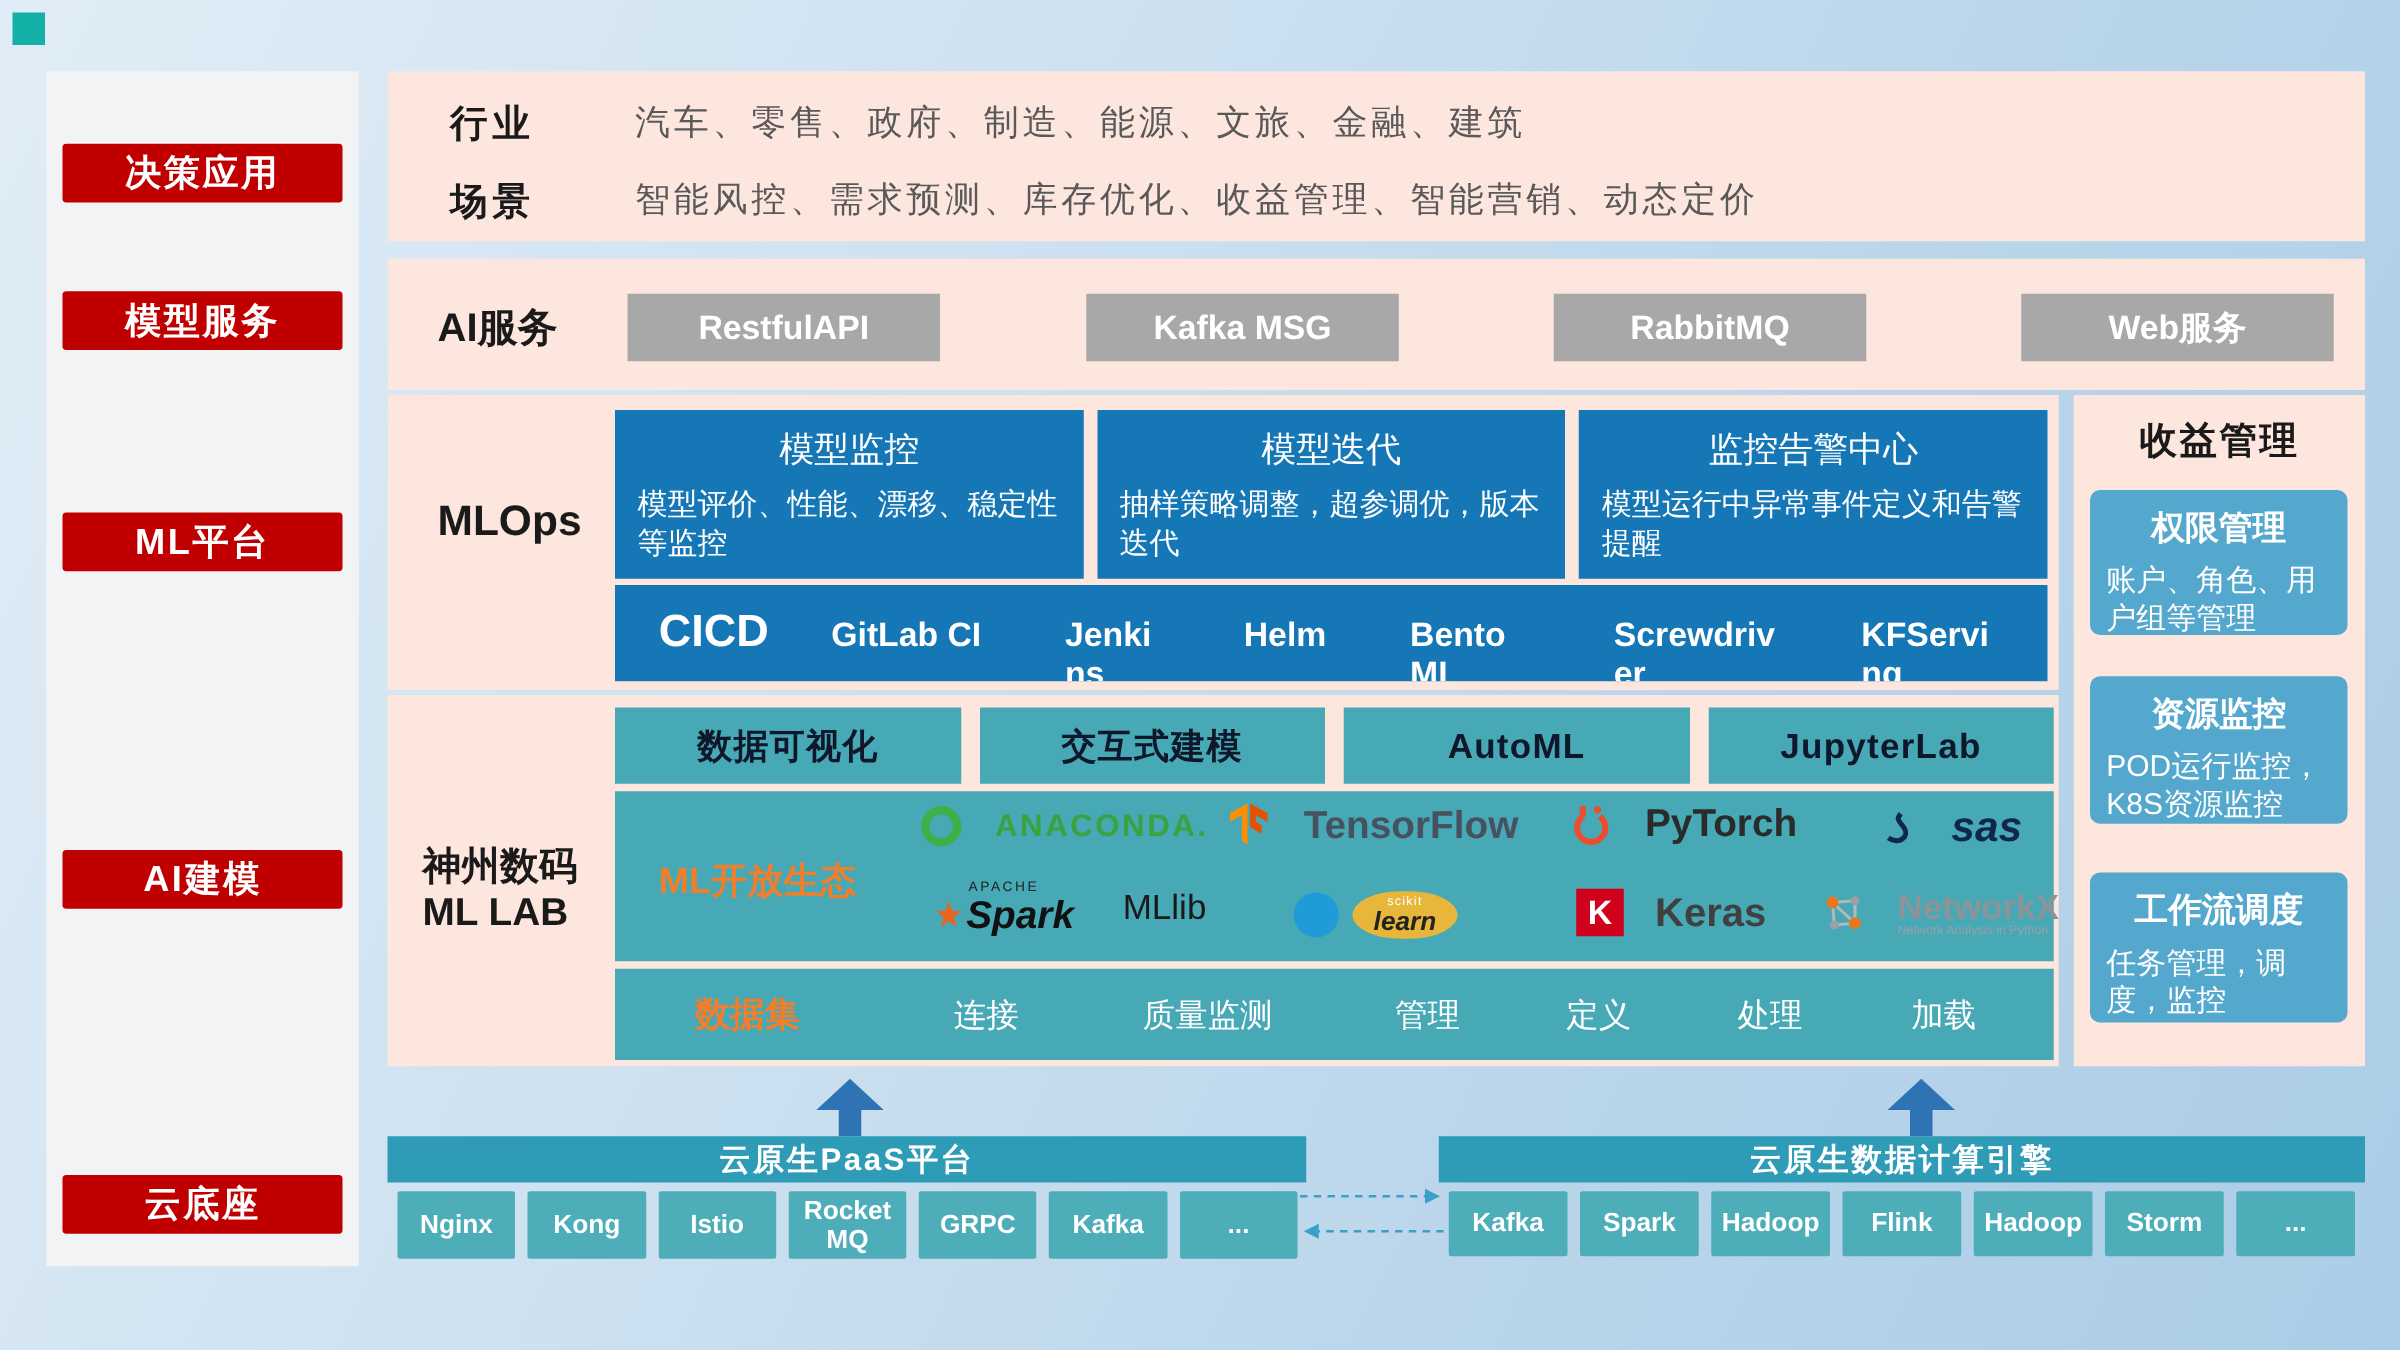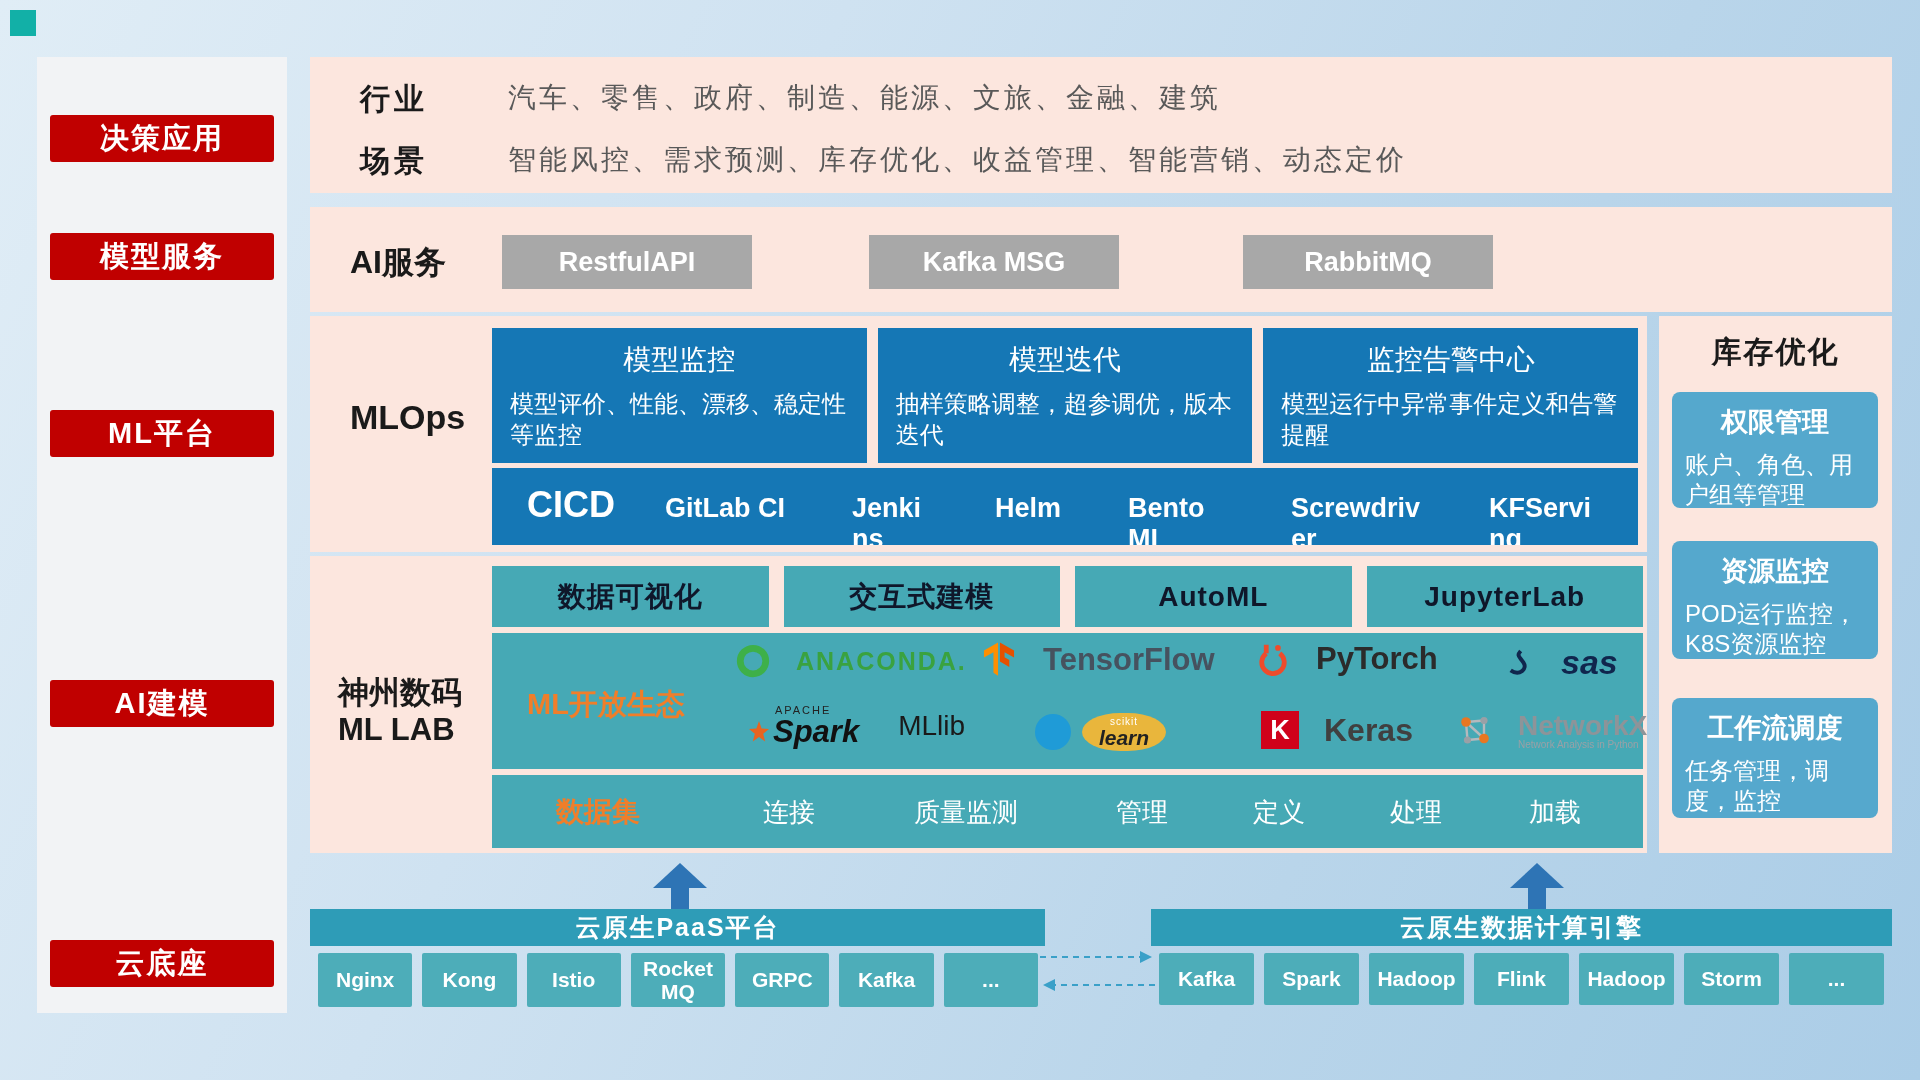--- a/index.html
+++ b/index.html
@@ -143,20 +143,21 @@
     <div class="r1-text  r1a">汽车、零售、政府、制造、能源、文旅、金融、建筑</div>
     <div class="r1-label r1b">场景</div>
     <div class="r1-text  r1b">智能风控、需求预测、库存优化、收益管理、智能营销、动态定价</div>
   </div>
 
   <div class="pinkpanel row2">
     <div class="ai-label">AI服务</div>
     <div class="gray-btn gb0">RestfulAPI</div>
     <div class="gray-btn gb1">Kafka MSG</div>
     <div class="gray-btn gb2">RabbitMQ</div>
+    <div class="gray-btn gb3">Web服务</div>
   </div>
 
   <div class="pinkpanel row3">
     <div class="mlops-label">MLOps</div>
     <div class="mlops-cards">
       <div class="mlops-card">
         <div class="ct">模型监控</div>
         <div class="cd">模型评价、性能、漂移、稳定性等监控</div>
       </div>
       <div class="mlops-card">
@@ -273,21 +274,21 @@
       <span class="ds-item d1">连接</span>
       <span class="ds-item d2">质量监测</span>
       <span class="ds-item d3">管理</span>
       <span class="ds-item d4">定义</span>
       <span class="ds-item d5">处理</span>
       <span class="ds-item d6">加载</span>
     </div>
   </div>
 
   <div class="pinkpanel rightpanel">
-    <div class="mon-title">库存优化</div>
+    <div class="mon-title">收益管理</div>
     <div class="mon-card mc0">
       <div class="ct">权限管理</div>
       <div class="cd">账户、角色、用户组等管理</div>
     </div>
     <div class="mon-card mc1">
       <div class="ct">资源监控</div>
       <div class="cd">POD运行监控，K8S资源监控</div>
     </div>
     <div class="mon-card mc2">
       <div class="ct">工作流调度</div>

